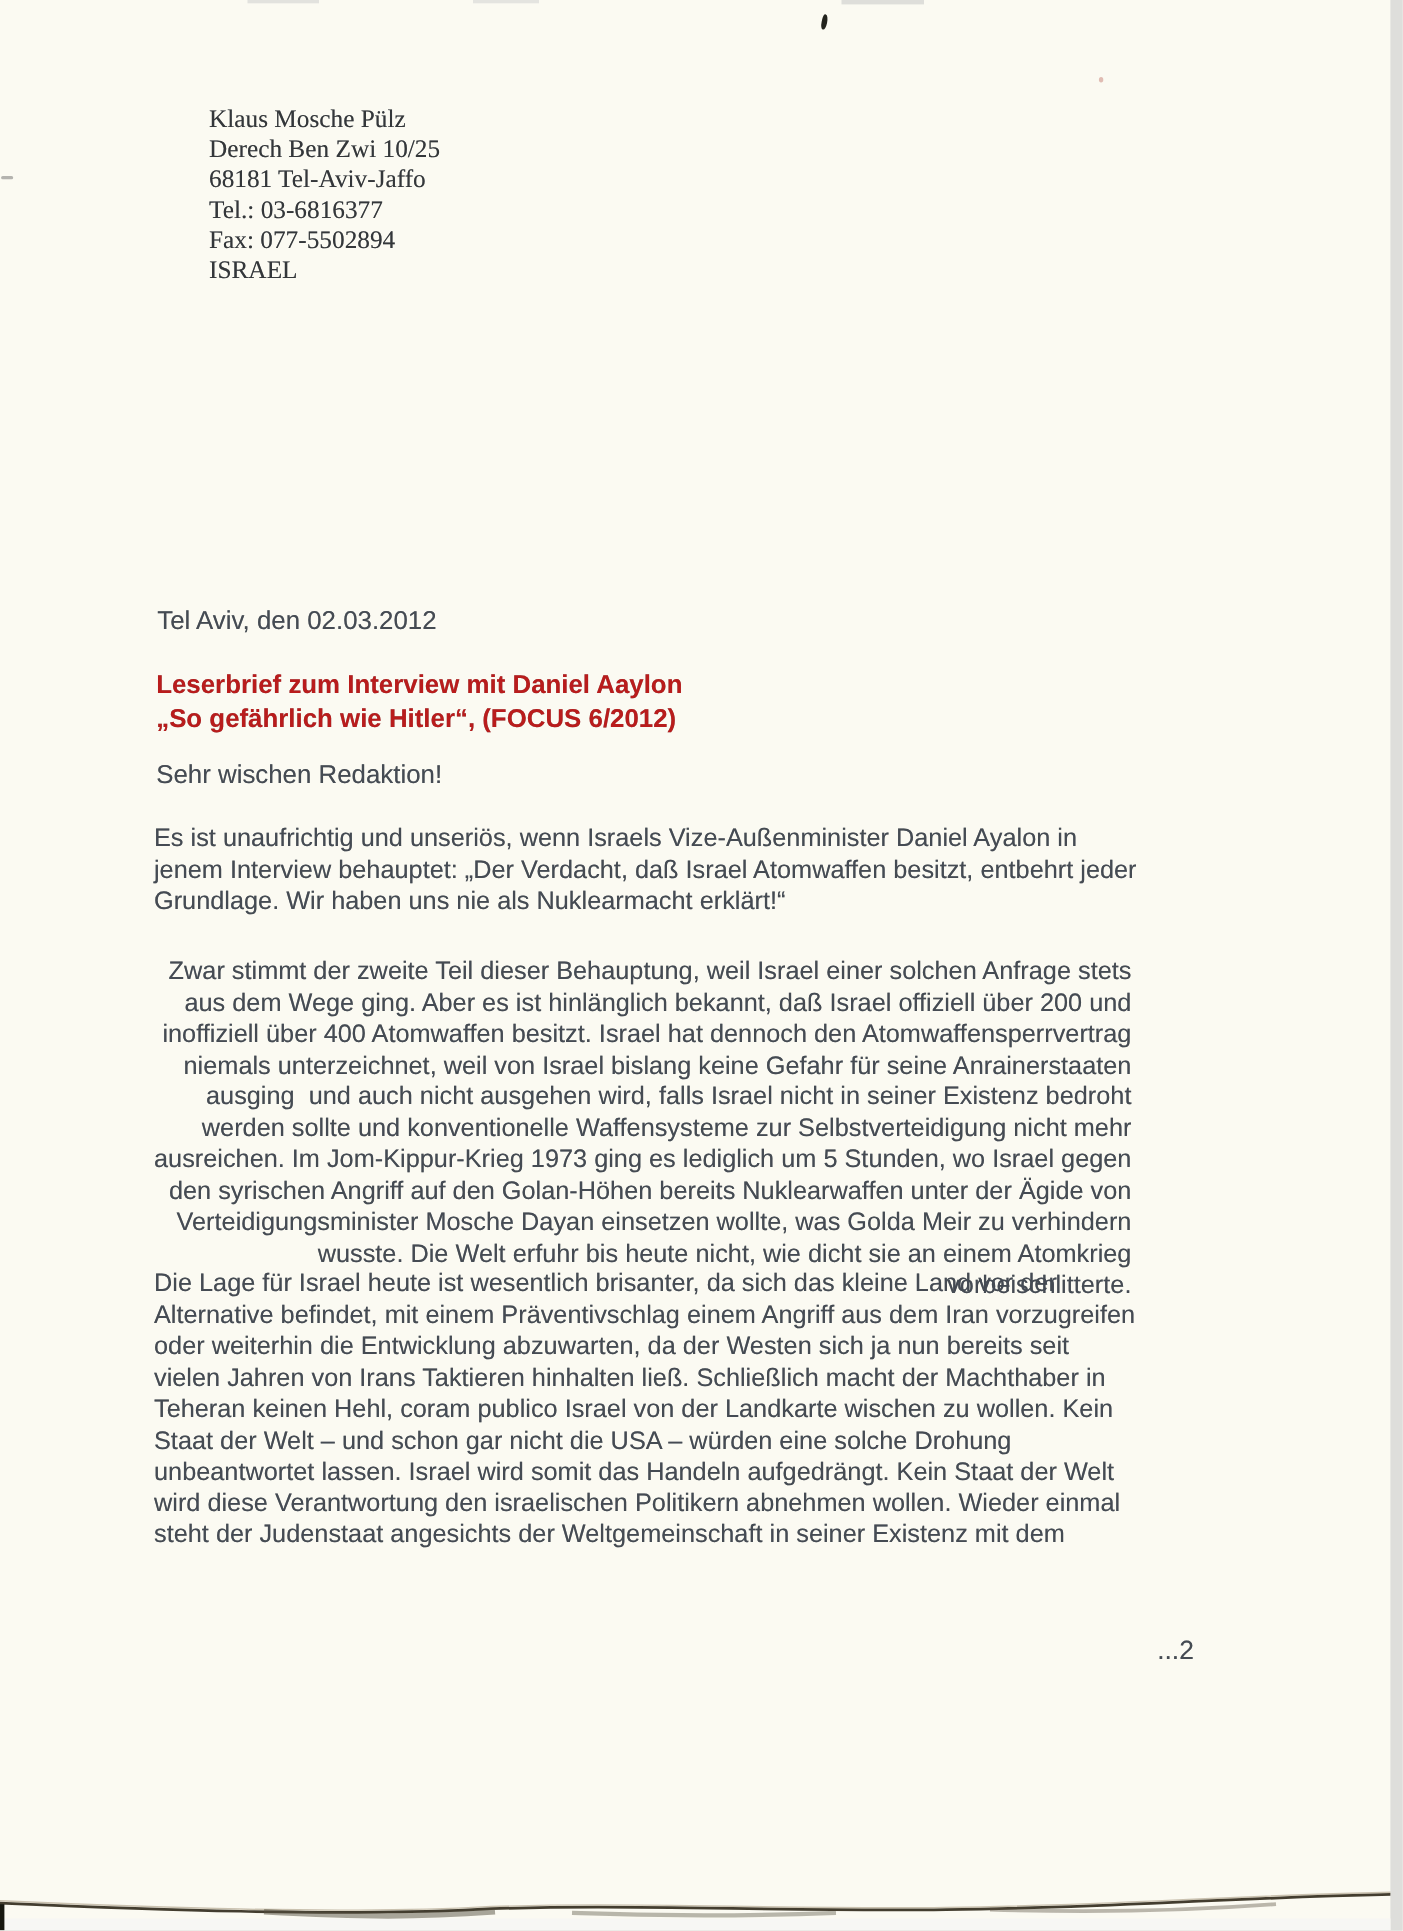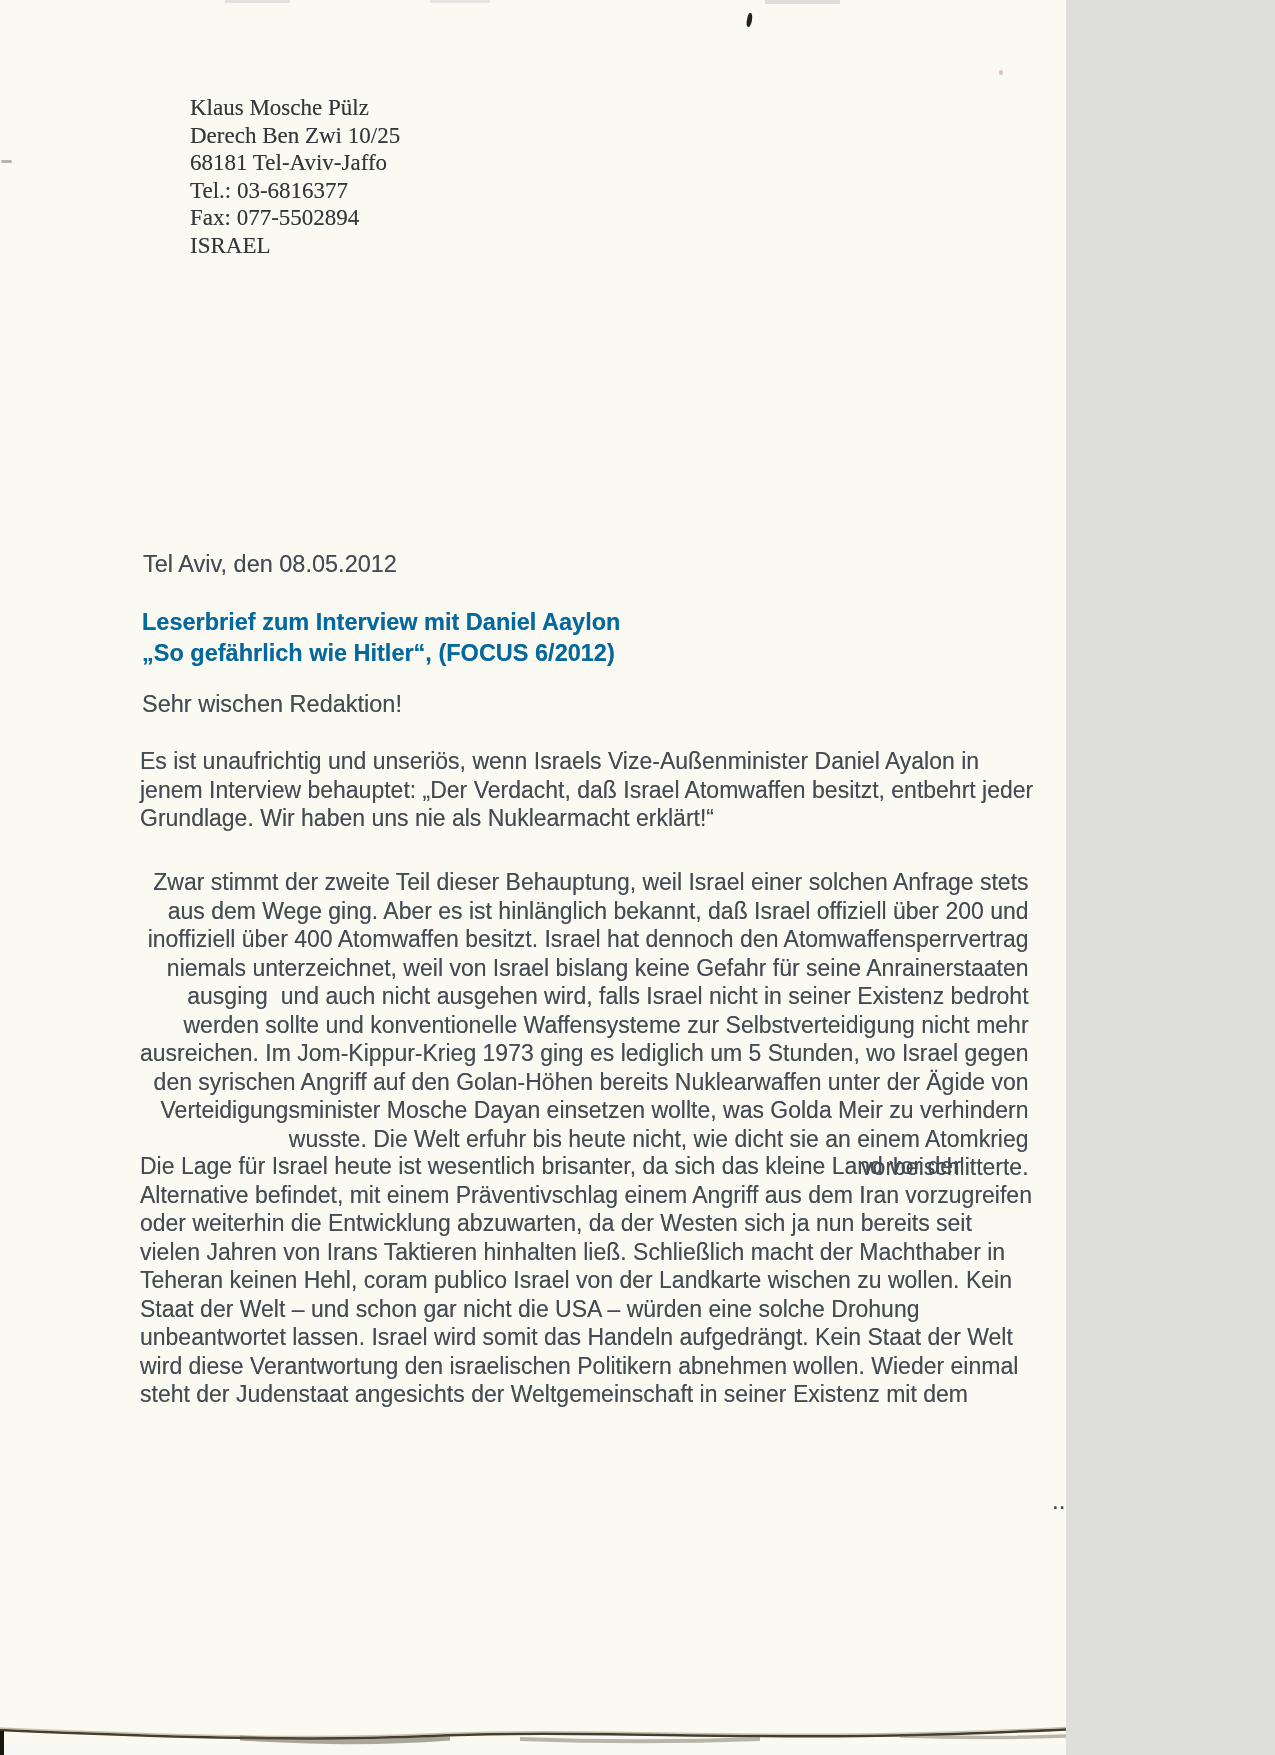--- a/index.html
+++ b/index.html
@@ -1,18 +1,18 @@
 <!DOCTYPE html>
 <html><head>
 <meta charset="utf-8">
 <style>
   html,body{margin:0;padding:0;background:#dededb;}
   .page{
     position:relative;
-    width:1066px;height:1755px;
+    width:1264px;height:1755px;
     background:#fbfaf2;
     overflow:hidden;
     font-family:"Liberation Sans", sans-serif;
     color:#454b53;
   }
   .block{position:absolute;white-space:pre-wrap;}
   .serif{
     font-family:"Liberation Serif","DejaVu Serif","DejaVu Sans",serif;
     color:#34373a;
   }
@@ -37,23 +37,23 @@
 
   <div class="block serif scan-text" style="left:190px;top:94px;font-size:23px;line-height:27.5px;">Klaus Mosche Pülz
 Derech Ben Zwi 10/25
 68181 Tel-Aviv-Jaffo
 Tel.: 03-6816377
 Fax: 077-5502894
 ISRAEL</div>
 
 
 
-  <div class="block scan-text" style="left:143px;top:551px;font-size:23.5px;">Tel Aviv, den 08.05.2012</div>
+  <div class="block scan-text" style="left:143px;top:551px;font-size:23.5px;">Tel Aviv, den 02.03.2012</div>
 
-  <div class="block scan-text" style="left:142px;top:607px;font-size:23.5px;line-height:31px;font-weight:bold;color:#0369a1;">Leserbrief zum Interview mit Daniel Aaylon
+  <div class="block scan-text" style="left:142px;top:607px;font-size:23.5px;line-height:31px;font-weight:bold;color:#b91c1c;">Leserbrief zum Interview mit Daniel Aaylon
 „So gefährlich wie Hitler“, (FOCUS 6/2012)</div>
 
   <div class="block scan-text" style="left:142px;top:691px;font-size:23.5px;">Sehr wischen Redaktion!</div>
 
   <div class="block para scan-text" style="left:140px;top:747px;">Es ist unaufrichtig und unseriös, wenn Israels Vize-Außenminister Daniel Ayalon in
 jenem Interview behauptet: „Der Verdacht, daß Israel Atomwaffen besitzt, entbehrt jeder
 Grundlage. Wir haben uns nie als Nuklearmacht erklärt!“</div>
 
   <div class="block para scan-text" style="left:140px;top:868px;text-align:right;">Zwar stimmt der zweite Teil dieser Behauptung, weil Israel einer solchen Anfrage stets
 aus dem Wege ging. Aber es ist hinlänglich bekannt, daß Israel offiziell über 200 und

